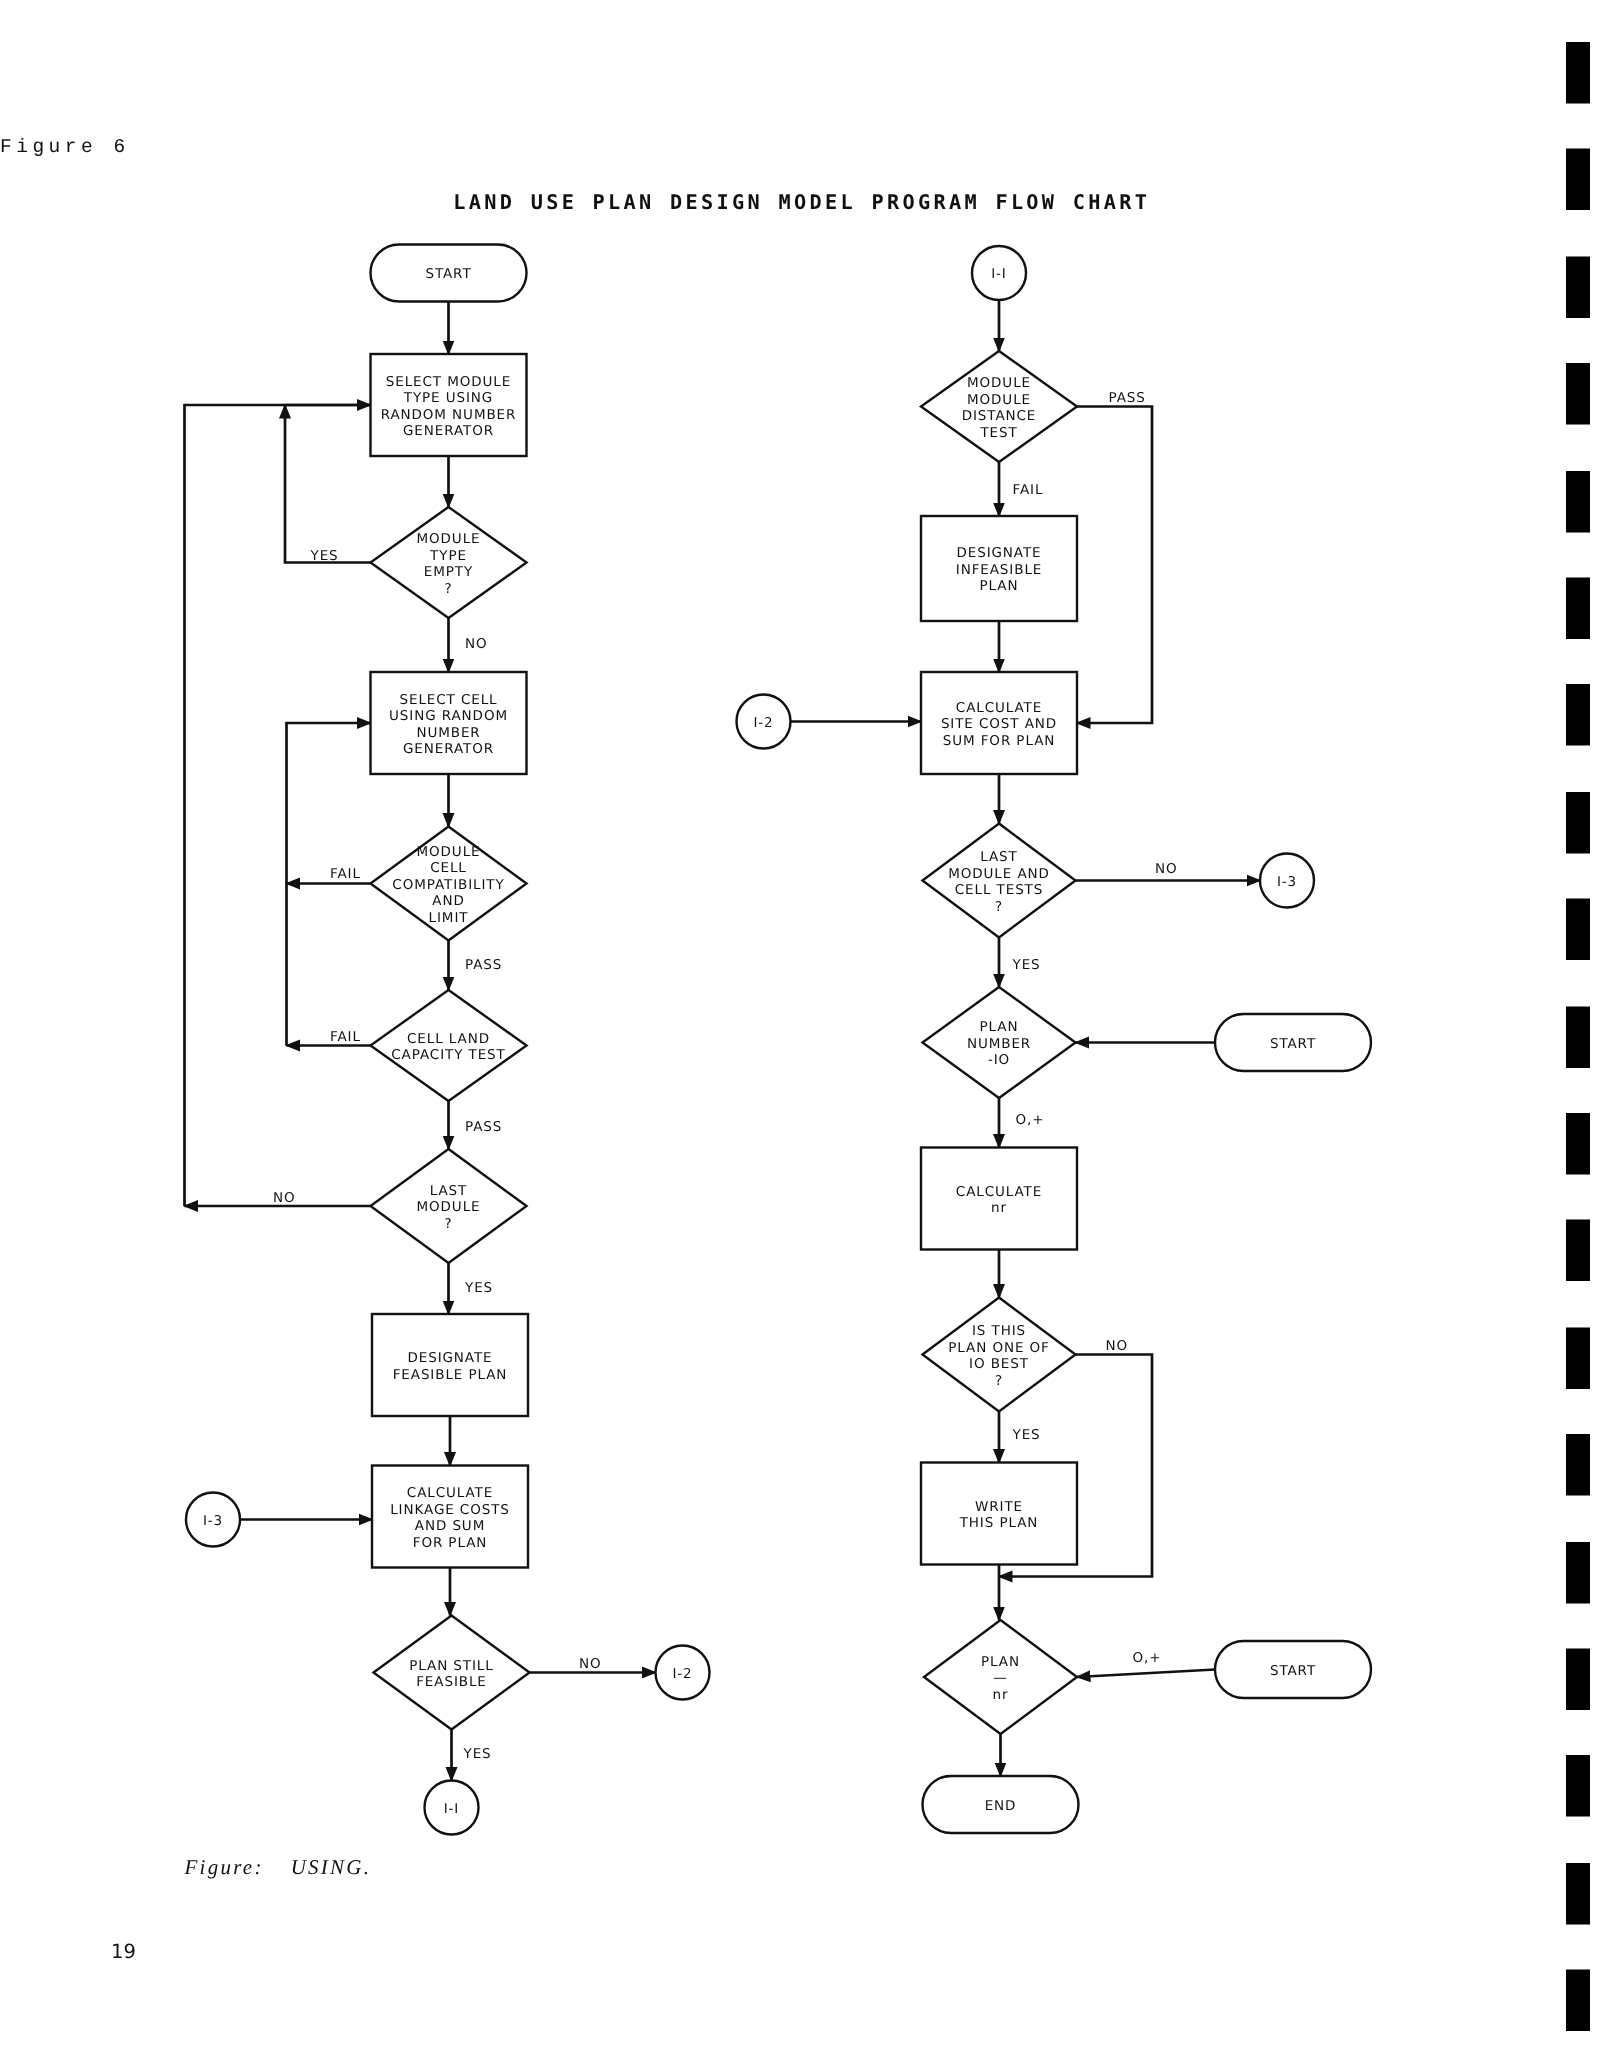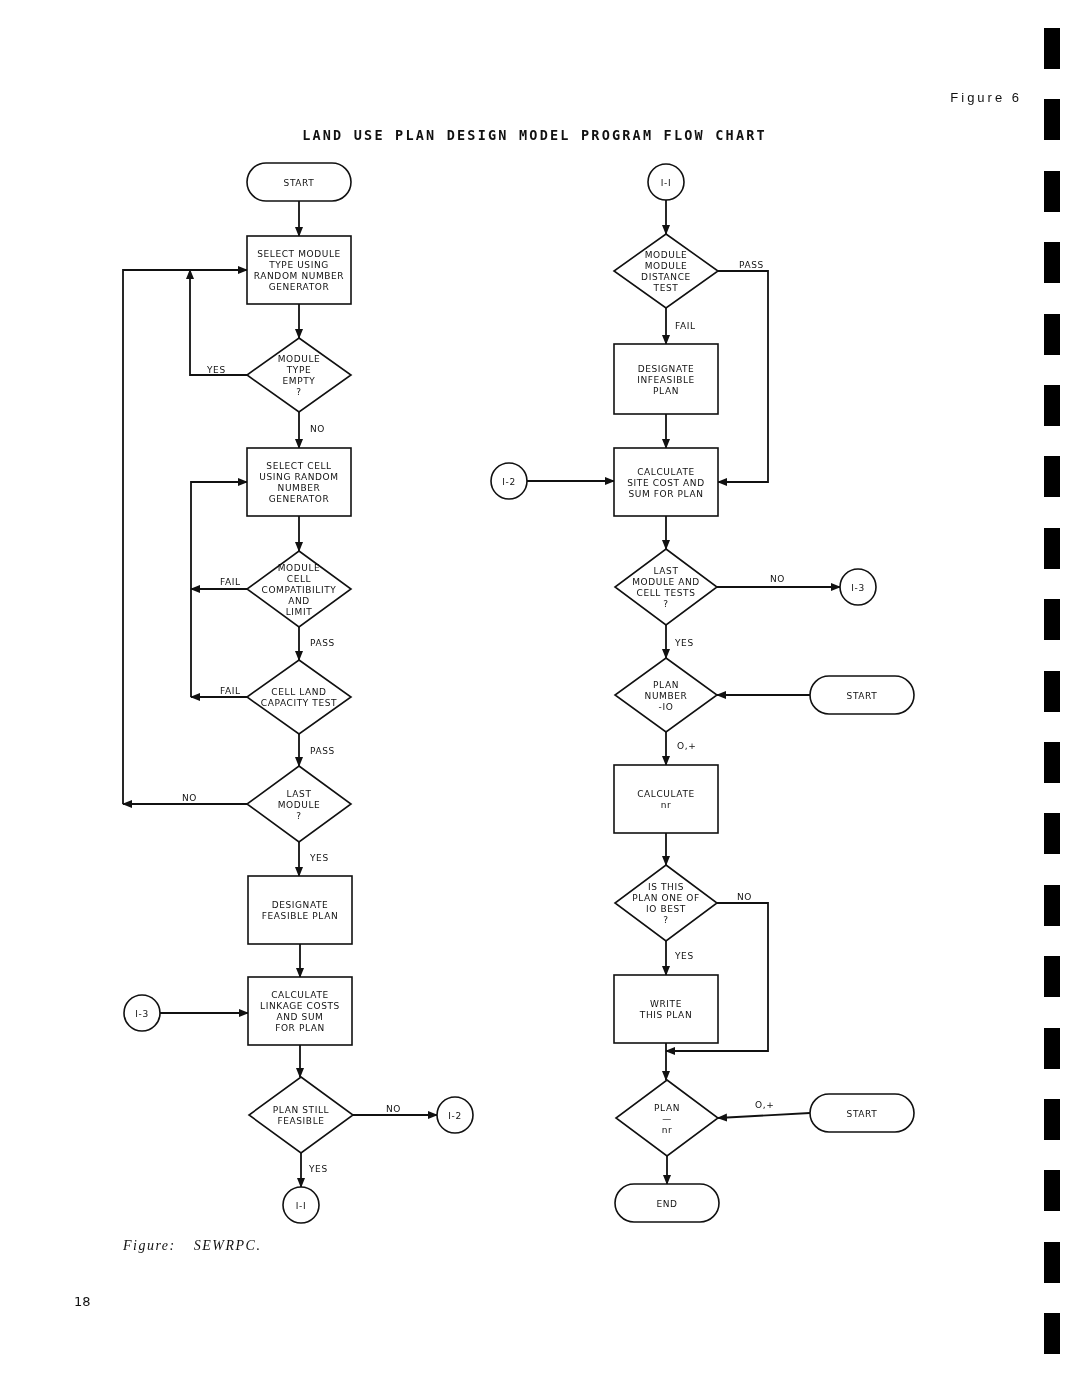--- a/index.html
+++ b/index.html
@@ -1,17 +1,17 @@
 <!DOCTYPE html>
 <html><head>
 <meta charset="utf-8">
 <style>
   html, body { margin: 0; padding: 0; background: #ffffff; }
   body { width: 1069px; height: 1380px; position: relative; overflow: hidden; font-family: "DejaVu Sans", sans-serif; color: #111; }
-  .fig-num { position: absolute; left: 0; width: 1022px; top: 90px; text-align: right; font-family: Liberation Sans, sans-serif; font-size: 13px; letter-spacing: 3px; }
+  .fig-num { position: absolute; left: 0; width: 1022px; top: 90px; text-align: left; font-family: Liberation Mono, monospace; font-size: 13px; letter-spacing: 3px; }
   .fig-title { position: absolute; left: 0; width: 1069px; top: 127px; text-align: center; font-family: "DejaVu Sans Mono", monospace; font-size: 13.5px; letter-spacing: 2.2px; font-weight: bold; }
   .source { position: absolute; left: 123px; top: 1238px; font-family: "Liberation Serif", serif; font-style: italic; font-size: 14px; letter-spacing: 1.5px; }
   .source .src-val { margin-left: 18px; }
   .page-num { position: absolute; left: 74px; top: 1294px; font-family: "DejaVu Sans", sans-serif; font-size: 13px; }
   svg#flow { position: absolute; left: 0; top: 0; }
   svg text { font-family: "DejaVu Sans", sans-serif; font-size: 9px; fill: #111; letter-spacing: 0.6px; }
   .shape { fill: #fff; stroke: #111; stroke-width: 1.6; }
   .line { fill: none; stroke: #111; stroke-width: 1.8; }
   .arrowhead { fill: #111; }
   .binding-mark { position: absolute; left: 1044px; width: 16px; height: 41px; background: #000; }
@@ -235,23 +235,23 @@
       <text x="770" y="582">NO</text>
       <text x="675" y="646">YES</text>
       <text x="677" y="749">O,+</text>
       <text x="737" y="900">NO</text>
       <text x="675" y="959">YES</text>
       <text x="755" y="1108">O,+</text>
     </g>
 </svg>
 
 <div class="source">
-  <span>Figure:</span><span class="src-val">SEWRPC.</span>
+  <span>Figure:</span><span class="src-val">USING.</span>
 </div>
-<div class="page-num">18</div>
+<div class="page-num">19</div>
 
 <div id="binding">
     <div class="binding-mark" style="top: 28px;"></div>
     <div class="binding-mark" style="top: 99.4px;"></div>
     <div class="binding-mark" style="top: 170.8px;"></div>
     <div class="binding-mark" style="top: 242.2px;"></div>
     <div class="binding-mark" style="top: 313.6px;"></div>
     <div class="binding-mark" style="top: 385px;"></div>
     <div class="binding-mark" style="top: 456.4px;"></div>
     <div class="binding-mark" style="top: 527.8px;"></div>

